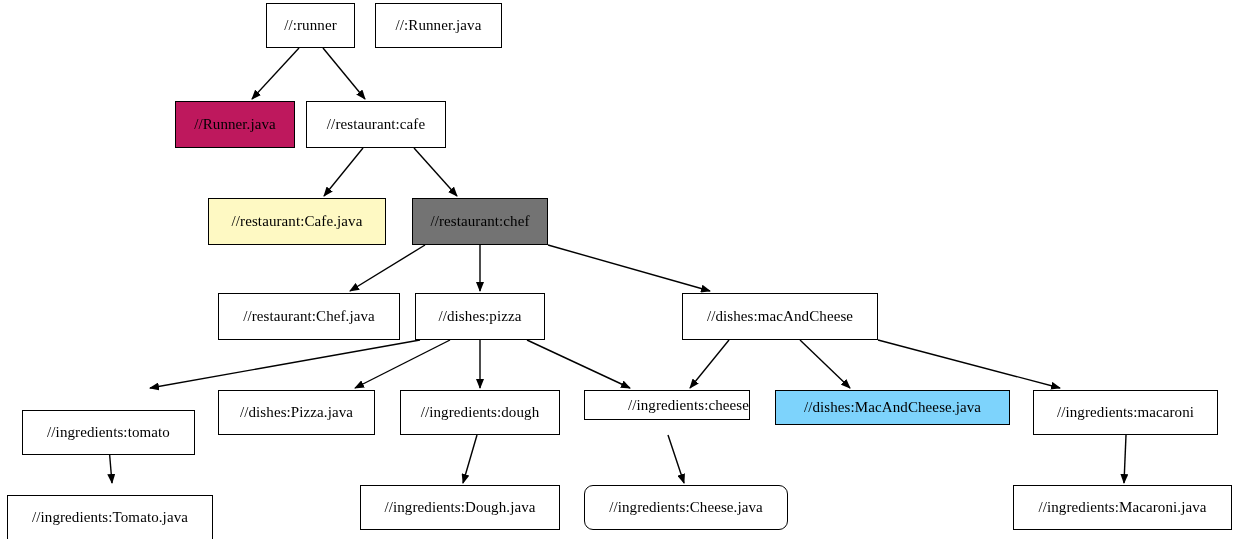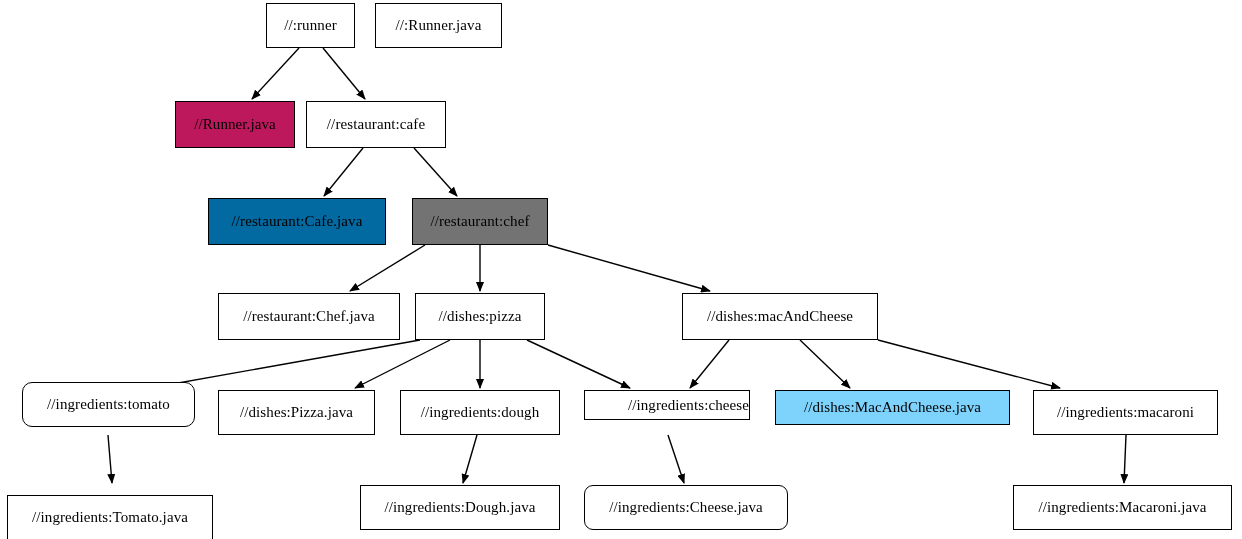--- a/index.html
+++ b/index.html
@@ -89,36 +89,36 @@
       </div>
       <div class="node" style="left: 375px; top: 3px; width: 127px; height: 45px; border-color: rgb(0, 0, 0); background: rgb(255, 255, 255);">
         <span class="node-label">//:Runner.java</span>
       </div>
       <div class="node" style="left: 175px; top: 101px; width: 120px; height: 47px; border-color: rgb(0, 0, 0); background: #be185d;">
         <span class="node-label">//Runner.java</span>
       </div>
       <div class="node" style="left: 306px; top: 101px; width: 140px; height: 47px; border-color: rgb(0, 0, 0); background: rgb(255, 255, 255);">
         <span class="node-label">//restaurant:cafe</span>
       </div>
-      <div class="node" style="left: 208px; top: 198px; width: 178px; height: 47px; border-color: rgb(0, 0, 0); background: #0369a1;">
+      <div class="node" style="left: 208px; top: 198px; width: 178px; height: 47px; border-color: rgb(0, 0, 0); background: #fef9c3;">
         <span class="node-label">//restaurant:Cafe.java</span>
       </div>
       <div class="node" style="left: 412px; top: 198px; width: 136px; height: 47px; border-color: rgb(0, 0, 0); background: #737373;">
         <span class="node-label">//restaurant:chef</span>
       </div>
       <div class="node" style="left: 218px; top: 293px; width: 182px; height: 47px; border-color: rgb(0, 0, 0); background: rgb(255, 255, 255);">
         <span class="node-label">//restaurant:Chef.java</span>
       </div>
       <div class="node" style="left: 415px; top: 293px; width: 130px; height: 47px; border-color: rgb(0, 0, 0); background: rgb(255, 255, 255);">
         <span class="node-label">//dishes:pizza</span>
       </div>
       <div class="node" style="left: 682px; top: 293px; width: 196px; height: 47px; border-color: rgb(0, 0, 0); background: rgb(255, 255, 255);">
         <span class="node-label">//dishes:macAndCheese</span>
       </div>
-      <div class="node" style="left: 22px; top: 382px; width: 173px; height: 45px; border-color: rgb(0, 0, 0); background: rgb(255, 255, 255); border-radius: 10px;">
+      <div class="node" style="left: 22px; top: 410px; width: 173px; height: 45px; border-color: rgb(0, 0, 0); background: rgb(255, 255, 255);">
         <span class="node-label">//ingredients:tomato</span>
       </div>
       <div class="node" style="left: 218px; top: 390px; width: 157px; height: 45px; border-color: rgb(0, 0, 0); background: rgb(255, 255, 255);">
         <span class="node-label">//dishes:Pizza.java</span>
       </div>
       <div class="node" style="left: 400px; top: 390px; width: 160px; height: 45px; border-color: rgb(0, 0, 0); background: rgb(255, 255, 255);">
         <span class="node-label">//ingredients:dough</span>
       </div>
       <div class="node" style="left: 584px; top: 390px; width: 166px; height: 30px; border-color: rgb(0, 0, 0); background: rgb(255, 255, 255); justify-content: flex-end;">
         <span class="node-label">//ingredients:cheese</span>

